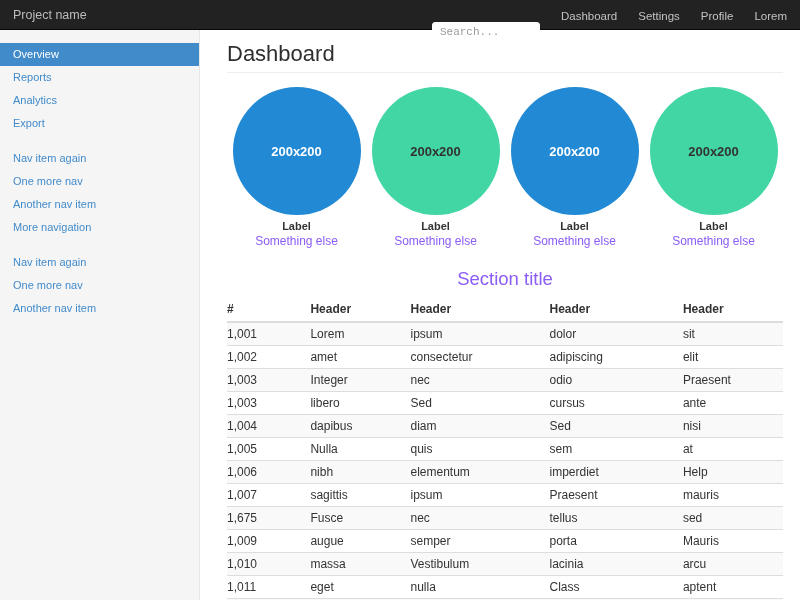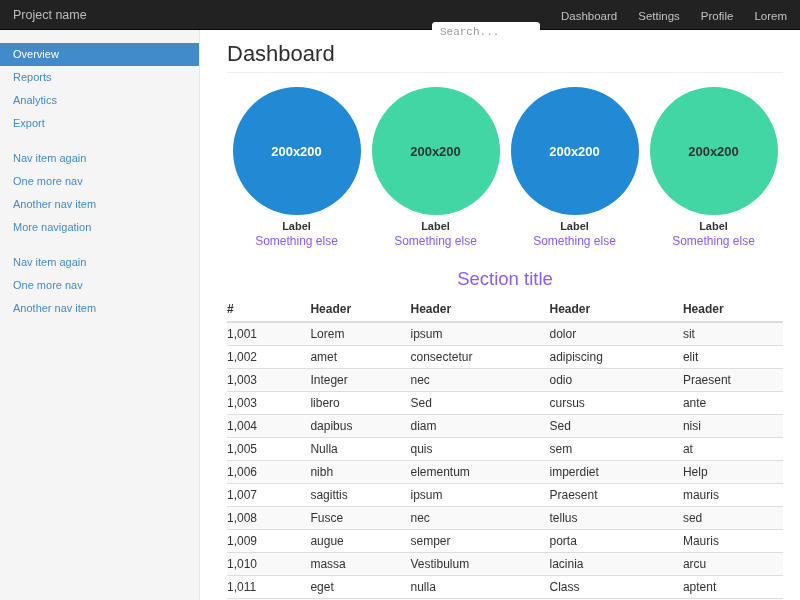--- a/index.html
+++ b/index.html
@@ -204,21 +204,21 @@
           <td>Help</td>
         </tr>
         <tr>
           <td>1,007</td>
           <td>sagittis</td>
           <td>ipsum</td>
           <td>Praesent</td>
           <td>mauris</td>
         </tr>
         <tr>
-          <td>1,008</td>
+          <td>1,675</td>
           <td>Fusce</td>
           <td>nec</td>
           <td>tellus</td>
           <td>sed</td>
         </tr>
         <tr>
           <td>1,009</td>
           <td>augue</td>
           <td>semper</td>
           <td>porta</td>

